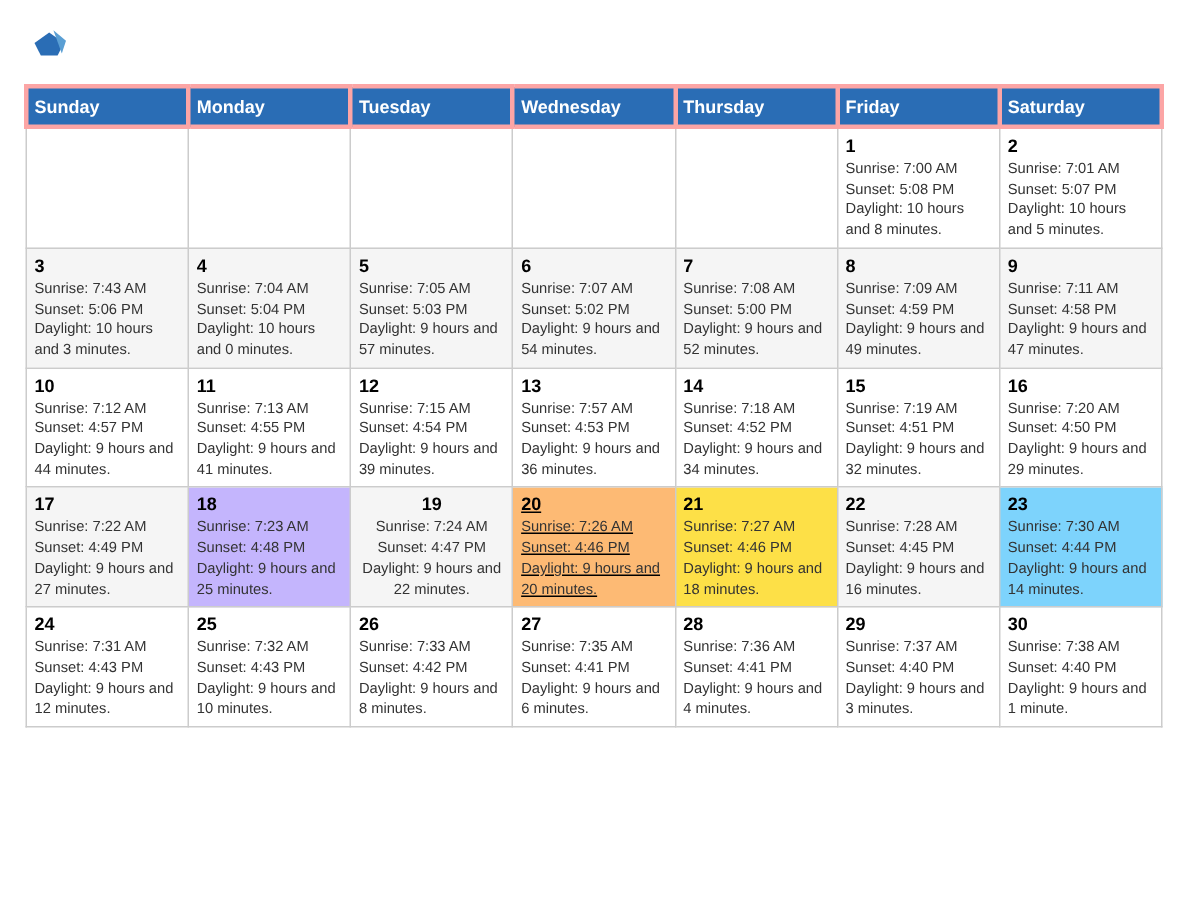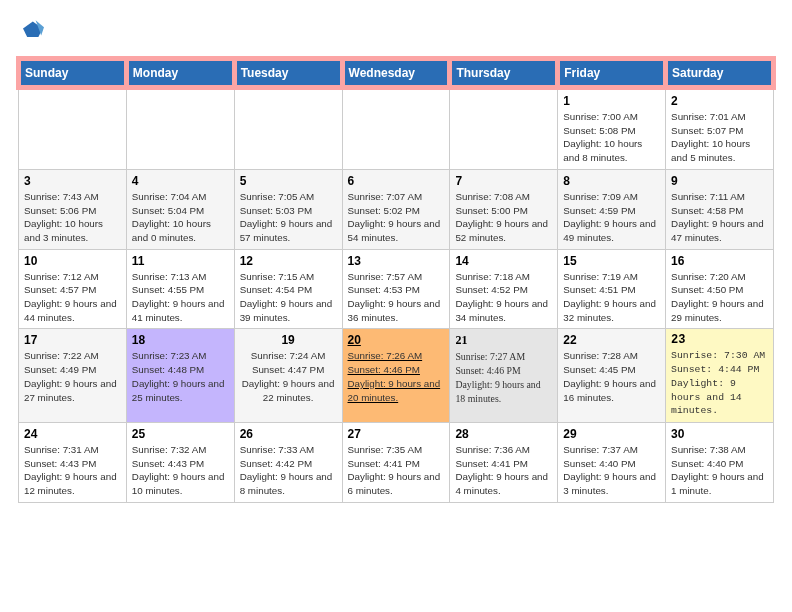--- a/index.html
+++ b/index.html
@@ -49,21 +49,21 @@
       border-collapse: collapse;
       font-size: 10.5px;
     }
     .calendar th {
       background-color: #2a6db5;
       color: #fff;
       padding: 5px 4px;
       text-align: left;
       font-size: 12px;
       font-weight: bold;
-      border: 5px solid #fca5a5;
+      border: 3px solid #fca5a5;
     }
     .calendar td {
       border: 1px solid #ccc;
       vertical-align: top;
       padding: 4px 5px;
       width: 108px;
       min-height: 80px;
       background: #fff;
     }
     .calendar tr:nth-child(even) td {
@@ -262,35 +262,35 @@
 Daylight: 9 hours
 and 22 minutes.</div>
         </td>
         <td style="background: #fdba74; text-decoration: underline;">
           <span class="day-number">20</span>
           <div class="day-info">Sunrise: 7:26 AM
 Sunset: 4:46 PM
 Daylight: 9 hours
 and 20 minutes.</div>
         </td>
-        <td style="background: #e5e5e5; font-family: Liberation Serif, serif;">
+        <td style="background: #fde047;">
           <span class="day-number">21</span>
           <div class="day-info">Sunrise: 7:27 AM
 Sunset: 4:46 PM
 Daylight: 9 hours
 and 18 minutes.</div>
         </td>
         <td style="background: rgb(245, 245, 245); margin-left: 42px;">
           <span class="day-number">22</span>
           <div class="day-info">Sunrise: 7:28 AM
 Sunset: 4:45 PM
 Daylight: 9 hours
 and 16 minutes.</div>
         </td>
-        <td style="background: #fef9c3; font-family: Liberation Mono, monospace;">
+        <td style="background: #7dd3fc;">
           <span class="day-number">23</span>
           <div class="day-info">Sunrise: 7:30 AM
 Sunset: 4:44 PM
 Daylight: 9 hours
 and 14 minutes.</div>
         </td>
       </tr>
       <tr>
         <td>
           <span class="day-number">24</span>

